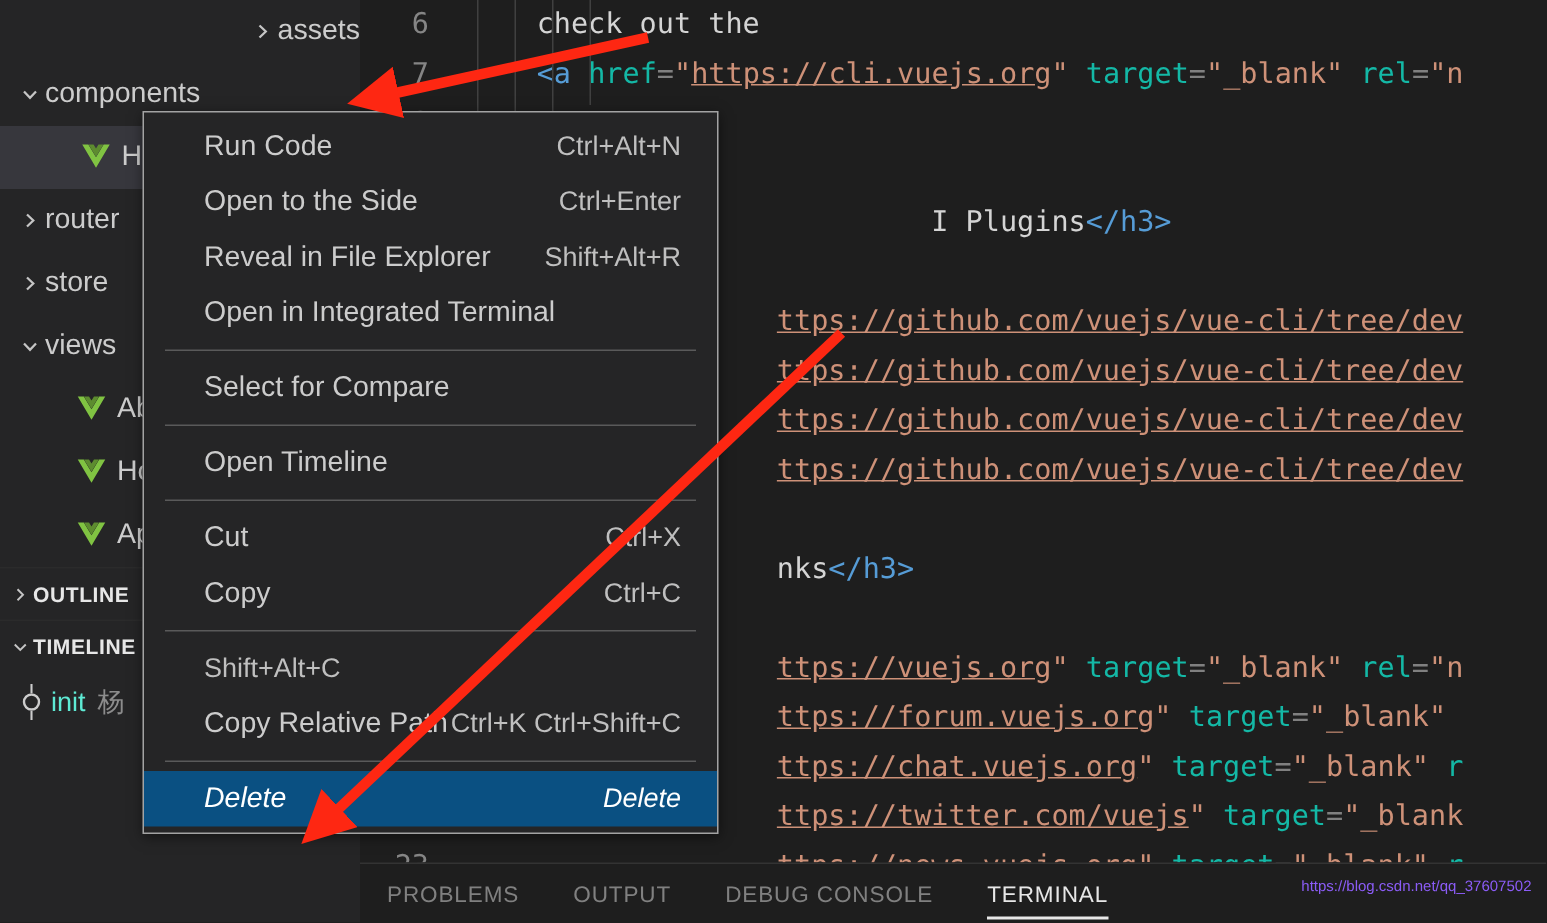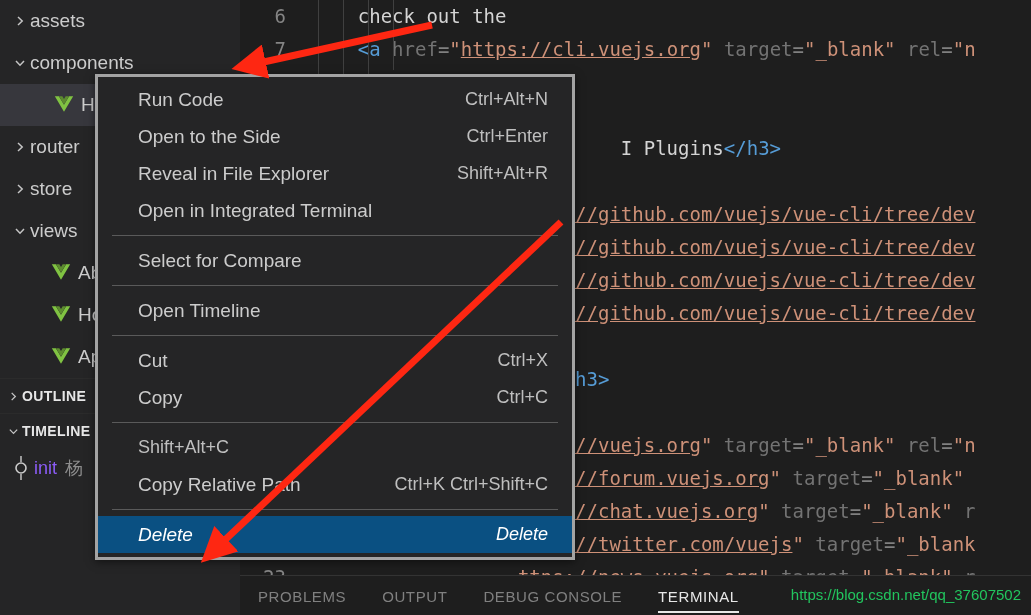--- a/index.html
+++ b/index.html
@@ -75,21 +75,21 @@
     display: flex;
     align-items: center;
     padding-left: 8px;
     font-size: 18px;
     white-space: nowrap;
   }
   .tl-dot {
     flex: 0 0 26px;
     display:flex; align-items:center; justify-content:center;
   }
-  .tl-init { color: #8b5cf6; margin-right: 8px; }
+  .tl-init { color: #5eead4; margin-right: 8px; }
   .tl-author { color: #8c8c8c; }
 
   
   #editor {
     position: absolute;
     left: 240px; top: 0;
     width: 791px; height: 575px;
     background: #1e1e1e;
     overflow: hidden;
     font-family: "DejaVu Sans Mono", monospace;
@@ -122,33 +122,33 @@
     width: 791px; height: 575px;
     pointer-events: none;
   }
   .guide {
     position: absolute;
     top: 0;
     width: 1px;
     background: #404040;
   }
   .tok-tag   { color: #569cd6; }
-  .tok-attr  { color: #737373; }
+  .tok-attr  { color: #14b8a6; }
   .tok-str   { color: #ce9178; }
   .tok-txt   { color: #d4d4d4; }
   .tok-punct { color: #808080; }
   .tok-link  { color: #ce9178; text-decoration: underline; }
 
   
   #ctxmenu {
     position: absolute;
     left: 95px; top: 74px;
-    width: 480px;
+    width: 384px;
     background: #252526;
-    border: 3px solid #a3a3a3;
+    border: 1px solid #a3a3a3;
     box-shadow: 0 2px 8px rgba(0,0,0,.5);
     padding: 4px 0 4px 0;
     box-sizing: border-box;
     z-index: 30;
   }
   .menu-item {
     height: 37px;
     display: flex;
     align-items: center;
     padding: 0 24px 0 40px;
@@ -201,40 +201,40 @@
   .panel-tab.active::after {
     content: "";
     position: absolute;
     left: 18px; right: 18px; bottom: 2px;
     height: 2px;
     background: #e7e7e7;
   }
   .watermark {
     position: absolute;
     right: 10px; top: 10px;
-    font-size: 15px;
-    color: #22c55e;
+    font-size: 10px;
+    color: #8b5cf6;
     font-family: "Liberation Sans", sans-serif;
   }
 
   
   #arrows {
     position: absolute;
     left: 0; top: 0;
     width: 1031px; height: 615px;
     pointer-events: none;
     z-index: 60;
   }
 </style>
 </head>
 <body>
 
 <div id="sidebar">
   <div id="file-tree">
-      <div class="tree-row" style="">
+      <div class="tree-row" style=" justify-content: flex-end;">
         <span class="chev">
           <svg width="12" height="12" viewBox="0 0 12 12">
             <path d="M4 2 L8.2 6 L4 10" fill="none" stroke="#c5c5c5" stroke-width="1.5"></path>
           </svg>
         </span>
         <span class="tree-label">assets</span>
       </div>
       <div class="tree-row" style="padding-left: 10px;">
         <span class="chev">
           <svg width="12" height="12" viewBox="0 0 12 12">

